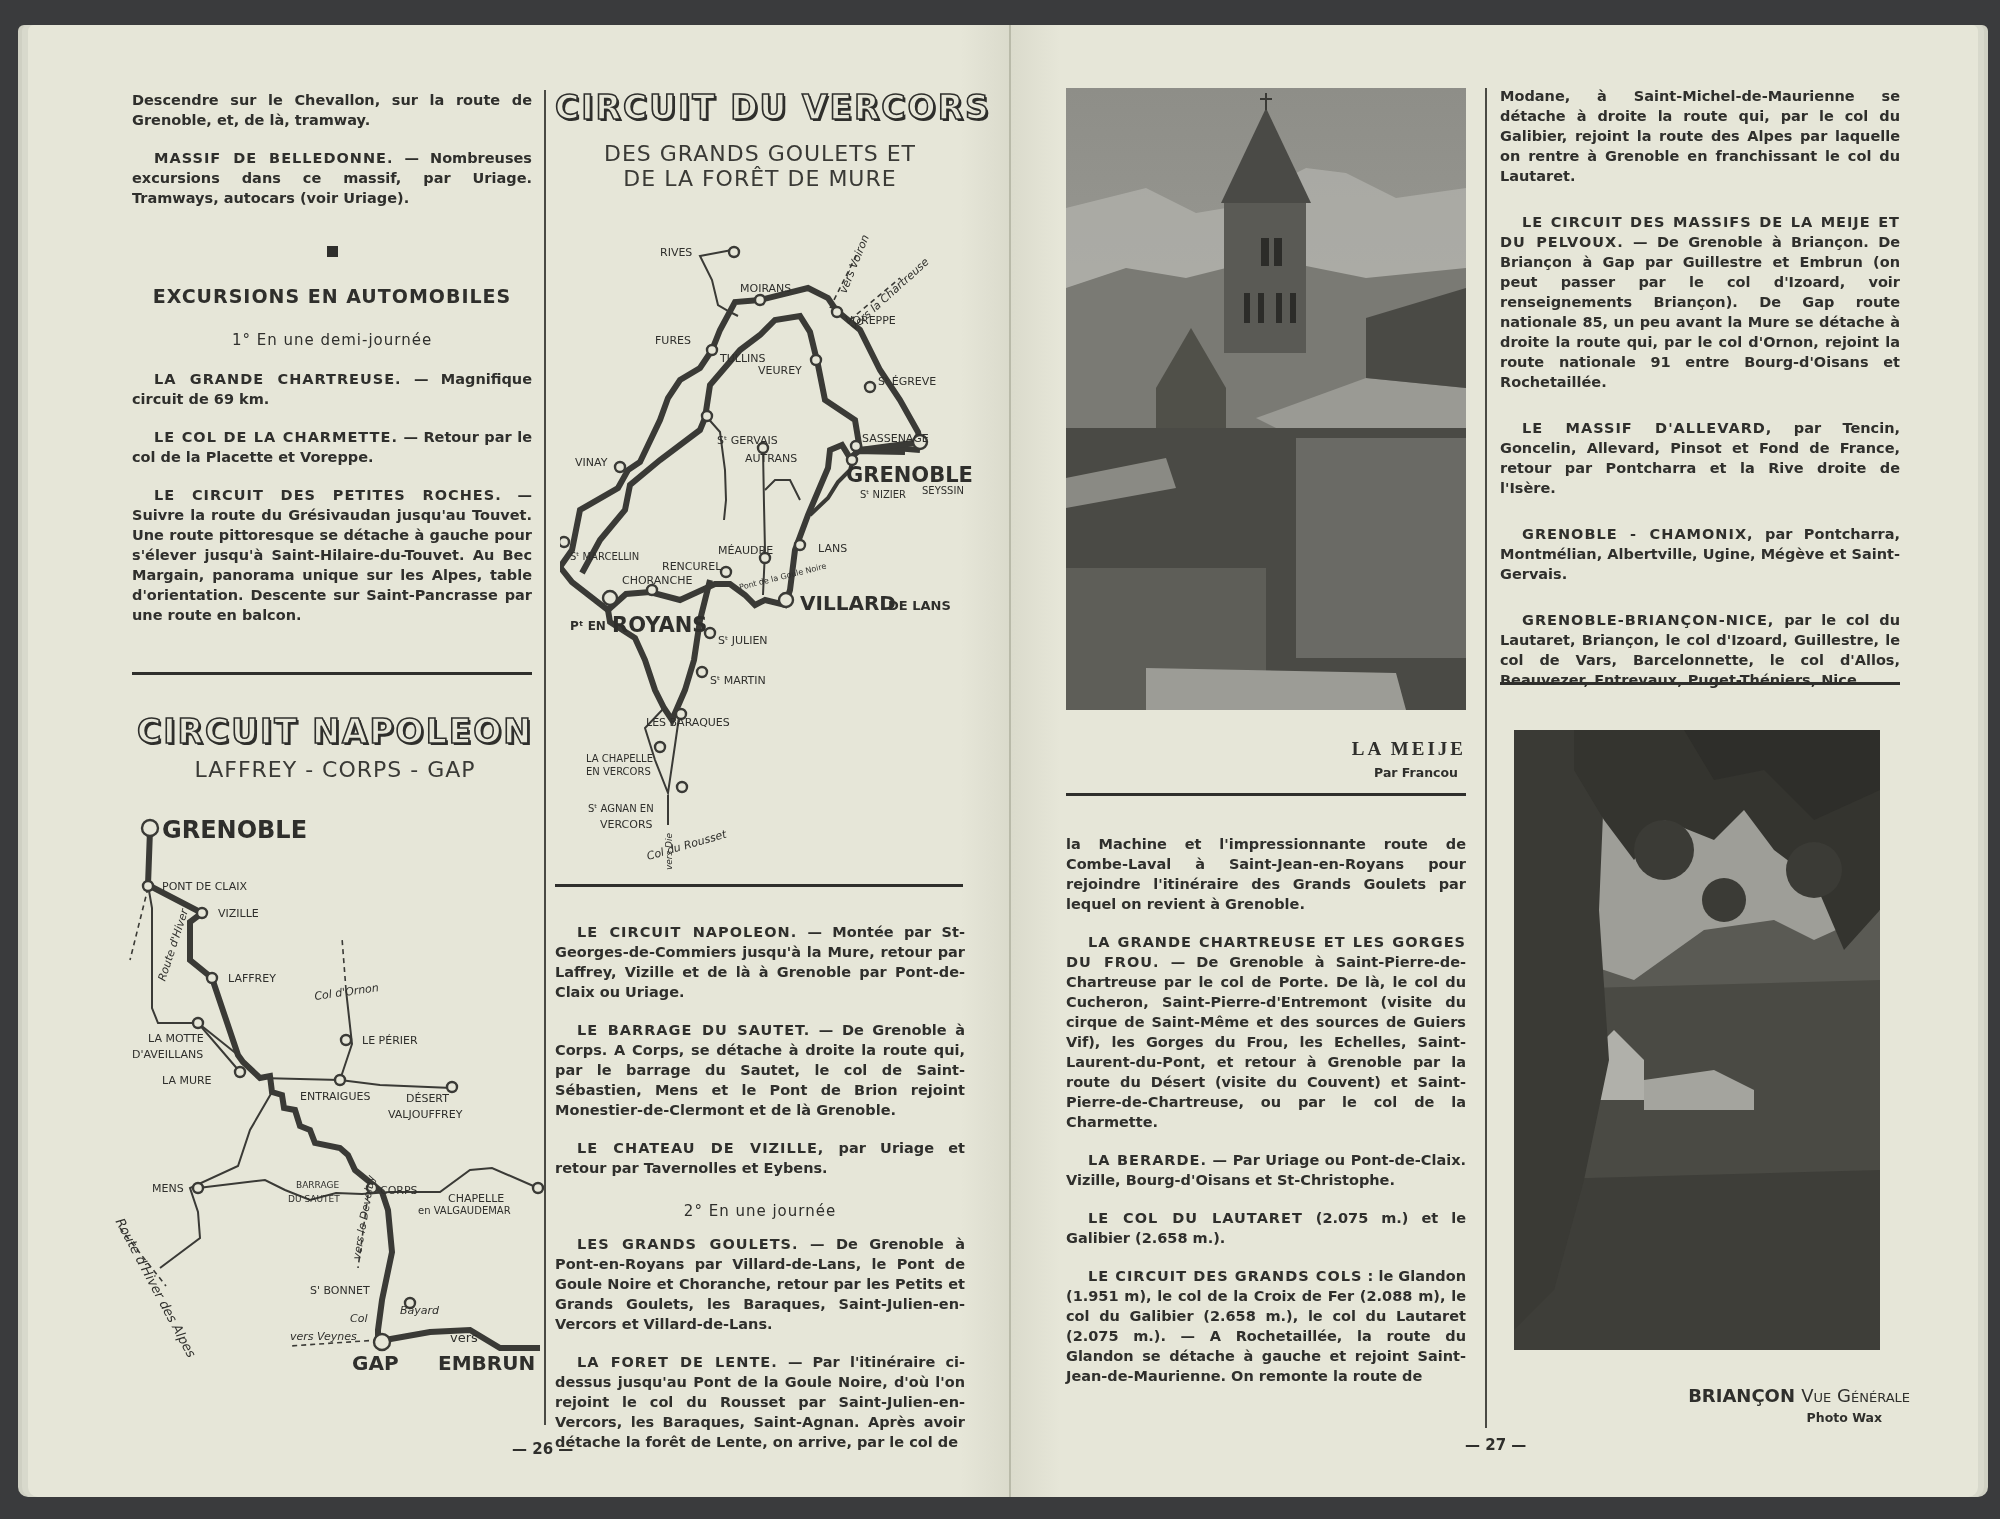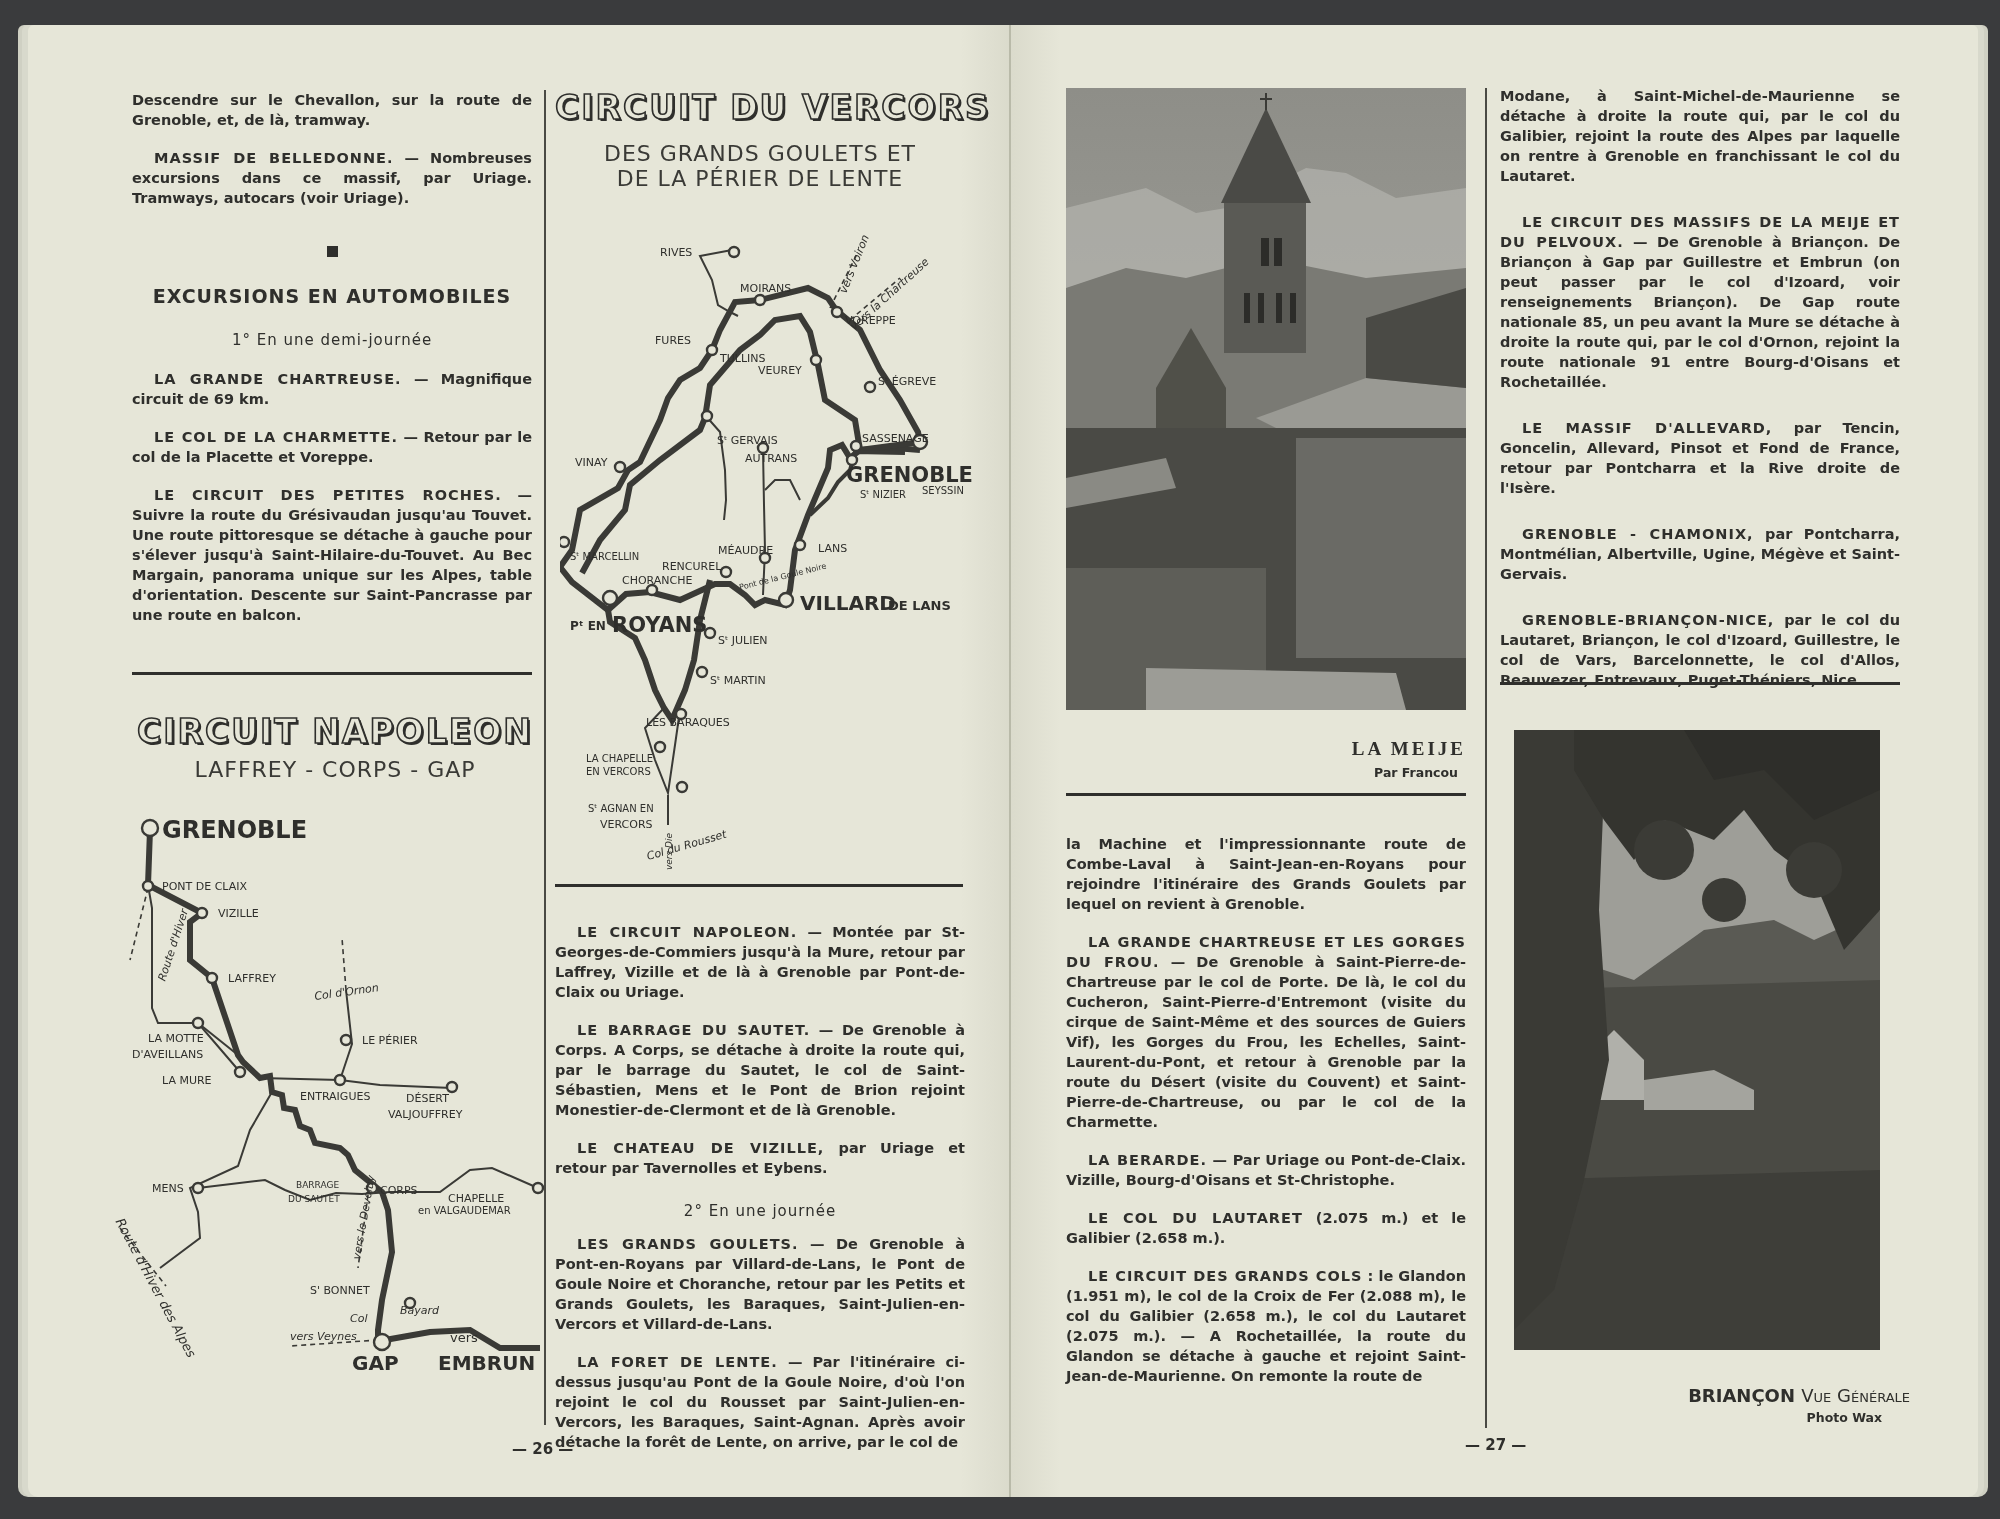--- a/index.html
+++ b/index.html
@@ -141,21 +141,21 @@
       <text x="328" y="560" font-size="20" font-weight="bold">EMBRUN</text>
     </g>
   </svg>
 </div>
 
 <div class="vrule" style="left:544px; top:90px; height:1335px;"></div>
 
 <div class="col" style="left:555px; top:88px; width:410px;">
   <div class="deco-title">CIRCUIT DU VERCORS</div>
   <div class="thin-sub" style="margin-top:14px;">DES GRANDS GOULETS ET</div>
-  <div class="thin-sub">DE LA PÉRIER DE LENTE</div>
+  <div class="thin-sub">DE LA FORÊT DE MURE</div>
 </div>
 
 <div class="map" style="position:absolute; left:560px; top:220px; width:420px; height:660px;">
   <svg width="420" height="660" viewBox="0 0 420 660">
     <g fill="none" stroke="#3a3a36">
 
       <path d="M200 80 L248 68 L268 78 L276 90 L300 110 L320 150 L340 180 L358 212 L360 222" stroke-width="6"></path>
       <path d="M200 80 L175 82 L160 110 L152 130 L140 148 L120 160 L108 178 L100 200 L80 242 L68 250 L58 268 L20 290 L12 330 L0 347" stroke-width="6"></path>
       <path d="M0 347 L12 362 L48 390 L66 374 L90 372 L120 380 L155 364 L170 364 L185 375 L195 385 L205 380 L225 385 L230 370 L235 330 L248 295 L268 248 L270 230 L282 225 L290 238 L300 230 L335 228 L360 230" stroke-width="6"></path>
 

